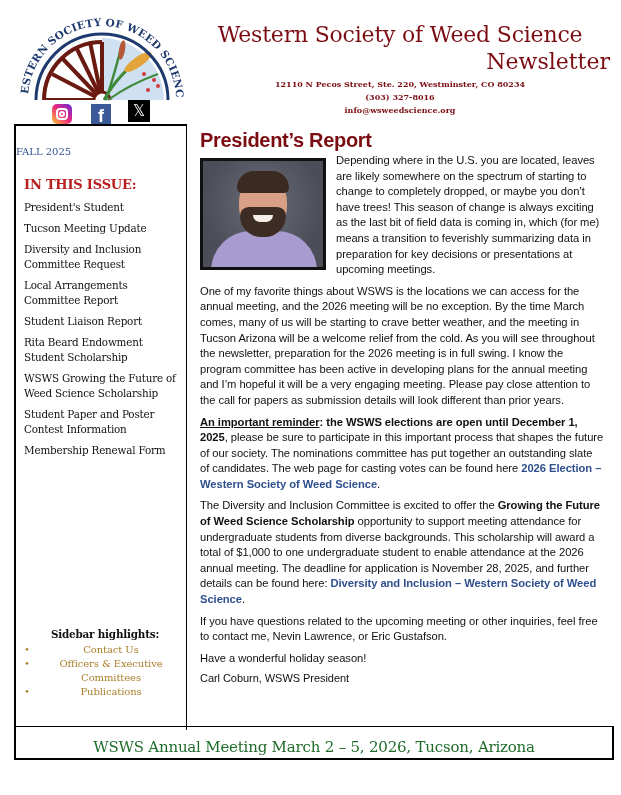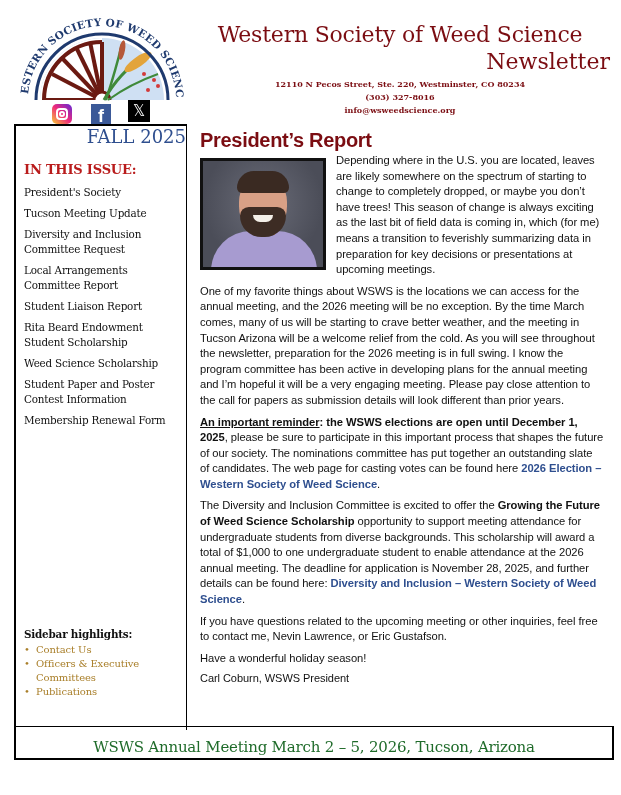--- a/index.html
+++ b/index.html
@@ -17,26 +17,26 @@
   .xx { left: 128px; top: 100px; height: 22px; width: 22px; background: #000; color: #fff; font-family: "DejaVu Sans", sans-serif; font-size: 15px; text-align: center; line-height: 22px; }
 
   
   .header { position: absolute; left: 190px; top: 22px; width: 420px; text-align: center; color: #7b0d12; font-family: "DejaVu Serif", serif; }
   .header .title { font-size: 22px; line-height: 26px; letter-spacing: -0.2px; }
   .header .subtitle { font-size: 22px; line-height: 26px; margin-top: 1px; text-align: right; }
   .header .addr { font-size: 8px; line-height: 13px; margin-top: 3px; font-weight: bold; }
 
   
   .sidebar { position: absolute; left: 14px; top: 124px; width: 173px; height: 606px; border-left: 2px solid #000; border-top: 2px solid #000; border-right: 1.5px solid #000; }
-  .season { text-align: right; color: #2f4f8f; font-size: 18px; line-height: 20px; margin-top: 1px; font-family: "DejaVu Serif", serif; }
+  .season { text-align: left; color: #2f4f8f; font-size: 10px; line-height: 20px; margin-top: 16px; font-family: "DejaVu Serif", serif; }
   .issue-heading { font-size: 13px; font-weight: bold; color: #b91c1c; margin: 15px 0 0 8px; letter-spacing: -0.2px; }
   .toc { list-style: none; margin: 8px 0 0 8px; }
   .toc li { font-size: 10.4px; line-height: 15px; color: #111; margin-bottom: 6px; letter-spacing: -0.2px; }
   .toc li span { display: block; }
-  .highlights { position: absolute; left: 8px; top: 501px; }
+  .highlights { position: absolute; left: 8px; top: 501px; text-align: center; }
   .highlights .hh { font-size: 10.4px; font-weight: bold; color: #111; line-height: 14px; letter-spacing: -0.2px; }
   .highlights ul { list-style: none; margin-top: 2px; }
   .highlights li { font-size: 10px; line-height: 14px; color: #a97f2a; padding-left: 12px; position: relative; letter-spacing: -0.1px; }
   .highlights li::before { content: "•"; position: absolute; left: 0; color: #a97f2a; }
 
   
   .main { position: absolute; left: 200px; top: 127px; width: 404px; font-family: "Liberation Sans", sans-serif; color: #111; }
   .main h1 { font-size: 20px; color: #7b0d12; font-weight: bold; line-height: 26px; letter-spacing: -0.3px; }
   .photo { float: left; width: 126px; height: 112px; margin: 5px 10px 2px 0; border: 3px solid #111; background: #555860; position: relative; overflow: hidden; }
   .photo .bg { position:absolute; inset:0; background: radial-gradient(ellipse at 50% 40%, #6a6c78 0%, #4b4d58 70%); }
@@ -112,41 +112,42 @@
   <div class="addr">12110 N Pecos Street, Ste. 220, Westminster, CO  80234</div>
   <div class="addr" style="margin-top:0">(303)  327-8016</div>
   <div class="addr" style="margin-top:0">info@wsweedscience.org</div>
 </div>
 
 <div class="sidebar">
   <div class="season">FALL 2025</div>
   <div class="issue-heading">IN THIS ISSUE:</div>
   <ul class="toc">
     <li>
-        <span>President's Society</span>
+        <span>President's Student</span>
       </li>
     <li>
         <span>Tucson Meeting Update</span>
       </li>
     <li>
         <span>Diversity and Inclusion</span>
         <span>Committee Request</span>
       </li>
     <li>
         <span>Local Arrangements</span>
         <span>Committee Report</span>
       </li>
     <li>
         <span>Student Liaison Report</span>
       </li>
     <li>
         <span>Rita Beard Endowment</span>
         <span>Student Scholarship</span>
       </li>
     <li>
+        <span>WSWS Growing the Future of</span>
         <span>Weed Science Scholarship</span>
       </li>
     <li>
         <span>Student Paper and Poster</span>
         <span>Contest Information</span>
       </li>
     <li>
         <span>Membership Renewal Form</span>
       </li>
   </ul>

